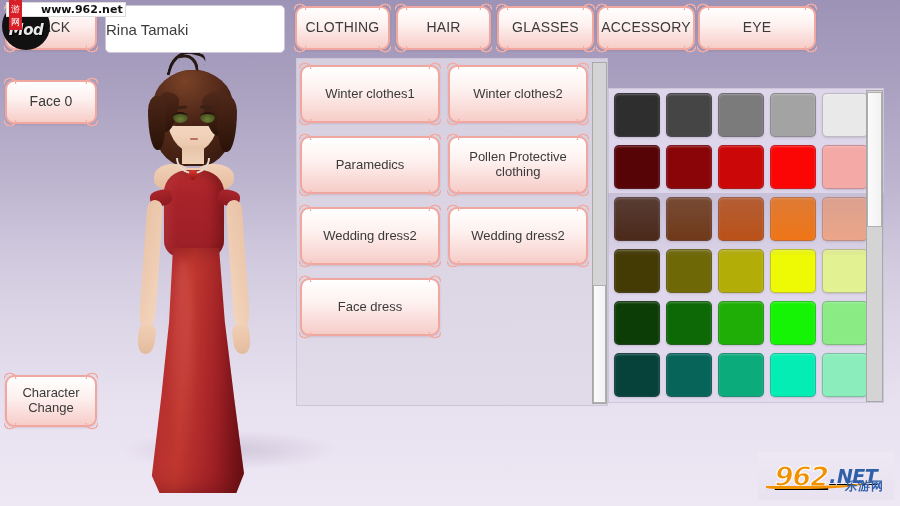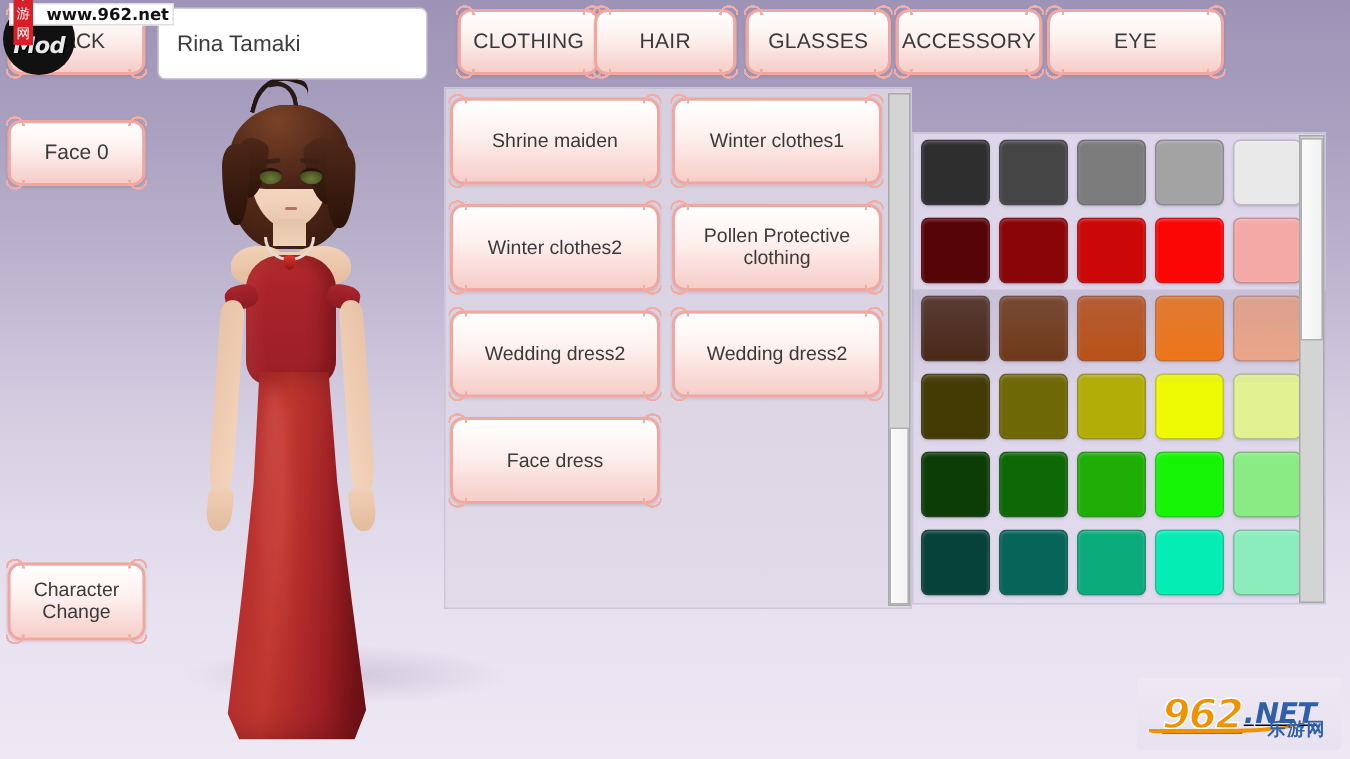--- a/index.html
+++ b/index.html
@@ -168,28 +168,28 @@
   
   .rail-btn { left: 5px; width: 92px; height: 44px; font-size: 14px; }
   #btn-back { top: 6px; }
   #btn-face { top: 80px; }
   #btn-charchange { top: 375px; height: 52px; font-size: 13px; }
 
   
   #name-field {
     position: absolute; left: 105px; top: 5px; width: 180px; height: 48px;
     background: #ffffff; border: 1px solid #cfc6d8; border-radius: 5px;
-    font-size: 15px; color: #3c3c3c; padding: 0 12px;
+    font-size: 15px; color: #3c3c3c; padding: 0 0;
     font-family: "Liberation Sans", sans-serif;
     outline: none;
   }
 
   
   .tab-btn { top: 6px; height: 44px; font-size: 14px; letter-spacing: .2px; }
-  #tab-clothing  { left: 305px; width: 95px; }
+  #tab-clothing  { left: 295px; width: 95px; }
   #tab-hair      { left: 396px; width: 95px; }
   #tab-glasses   { left: 497px; width: 97px; }
   #tab-accessory { left: 597px; width: 98px; }
   #tab-eye       { left: 698px; width: 118px; }
 
   
   #clothing-panel {
     position: absolute; left: 296px; top: 58px; width: 312px; height: 348px;
     background: linear-gradient(180deg, #d6cfe0 0%, #dcd5e4 55%, #e1dae8 100%);
     border: 1px solid #cdc5d8;
@@ -260,21 +260,21 @@
     text-shadow: 1px 1px 0 #000;
     transform: translateY(4px);
   }
   .wm-bar {
     position: absolute; left: 6px; top: 2px; height: 15px;
     background: #fff; display: flex; align-items: center;
     padding: 0 2px; border: 1px solid #ddd;
   }
   .wm-cn { background: #d81f27; color: #fff; font-size: 9px; padding: 1px 2px;
     font-family: "DejaVu Sans", sans-serif; }
-  .wm-url { color: #111; font-size: 11px; font-weight: bold; margin-left: 9px;
+  .wm-url { color: #111; font-size: 11px; font-weight: bold; margin-left: 19px;
     font-family: "DejaVu Sans", sans-serif; }
 
   #wm-logo {
     position: absolute; right: 6px; bottom: 6px; width: 136px; height: 48px;
     background: linear-gradient(180deg, rgba(238,234,244,.72), rgba(228,222,238,.55));
     border-radius: 3px;
     display: flex; align-items: center; justify-content: center;
     overflow: hidden;
     text-decoration: underline;
   }
@@ -368,27 +368,27 @@
   <div class="gbtn tab-btn" id="tab-accessory">
     <span>ACCESSORY</span>
   </div>
   <div class="gbtn tab-btn" id="tab-eye">
     <span>EYE</span>
   </div>
 
   <div id="clothing-panel">
     <div id="clothing-grid">
         <div class="gbtn item-btn">
-          <span>Shrine maiden</span>
-        </div>
-        <div class="gbtn item-btn">
           <span>Winter clothes1</span>
         </div>
         <div class="gbtn item-btn">
           <span>Winter clothes2</span>
+        </div>
+        <div class="gbtn item-btn">
+          <span>Paramedics</span>
         </div>
         <div class="gbtn item-btn">
           <span>Pollen Protective clothing</span>
         </div>
         <div class="gbtn item-btn">
           <span>Wedding dress2</span>
         </div>
         <div class="gbtn item-btn">
           <span>Wedding dress2</span>
         </div>

